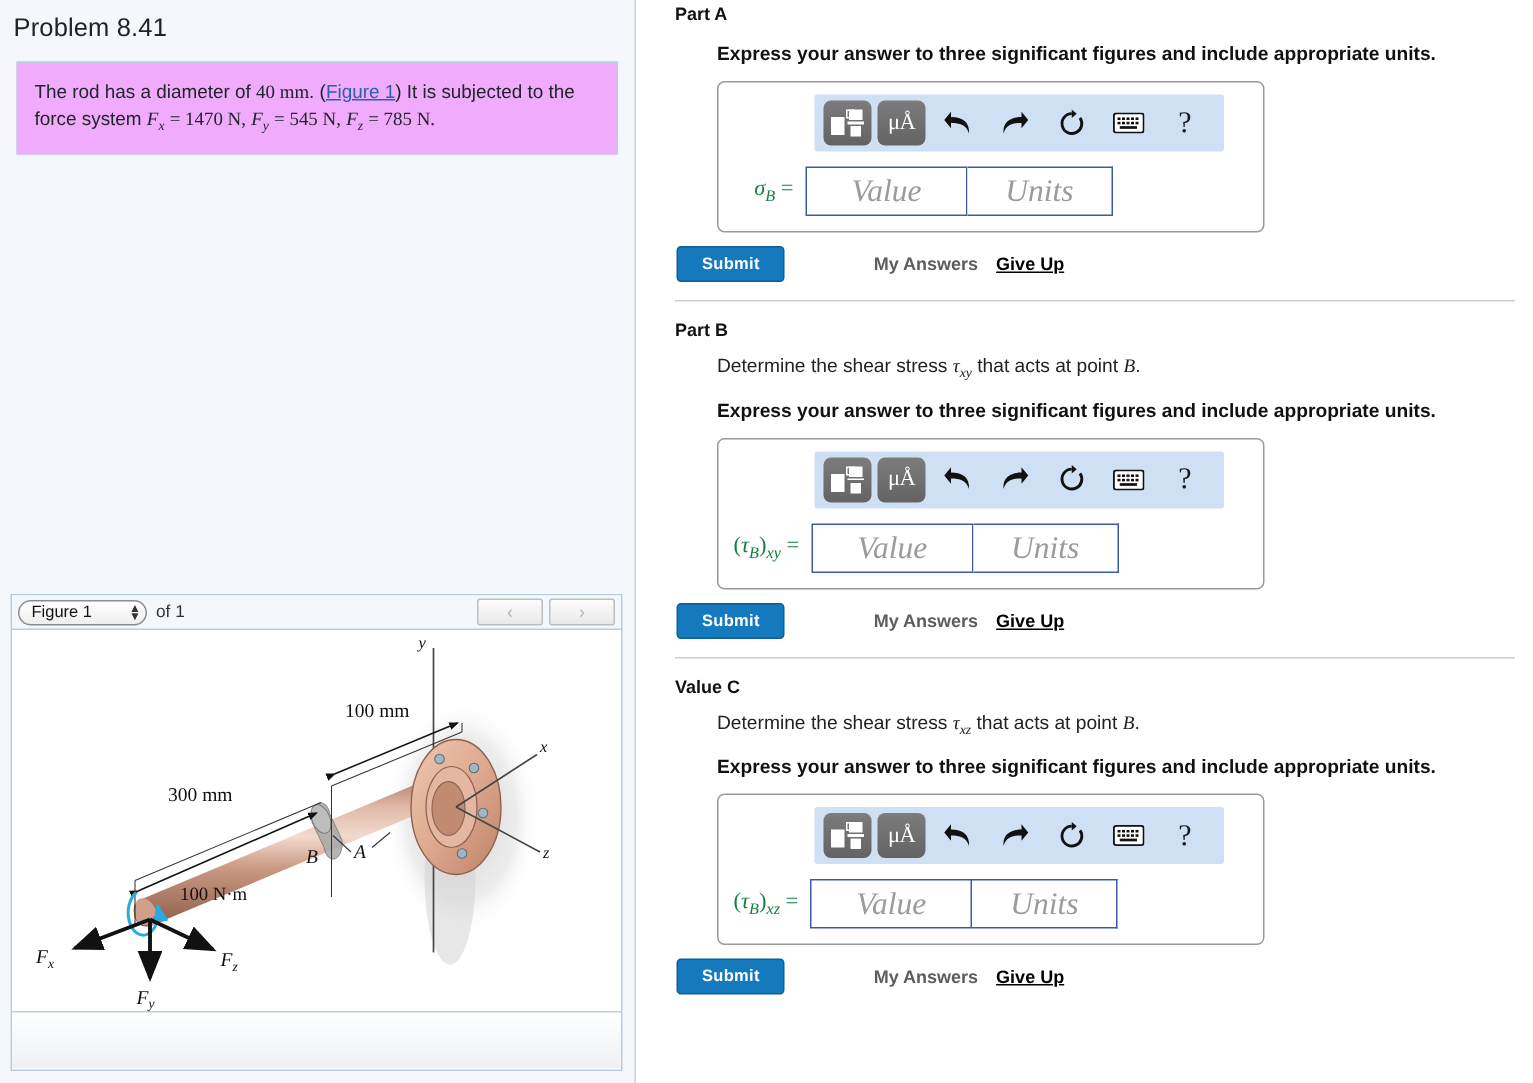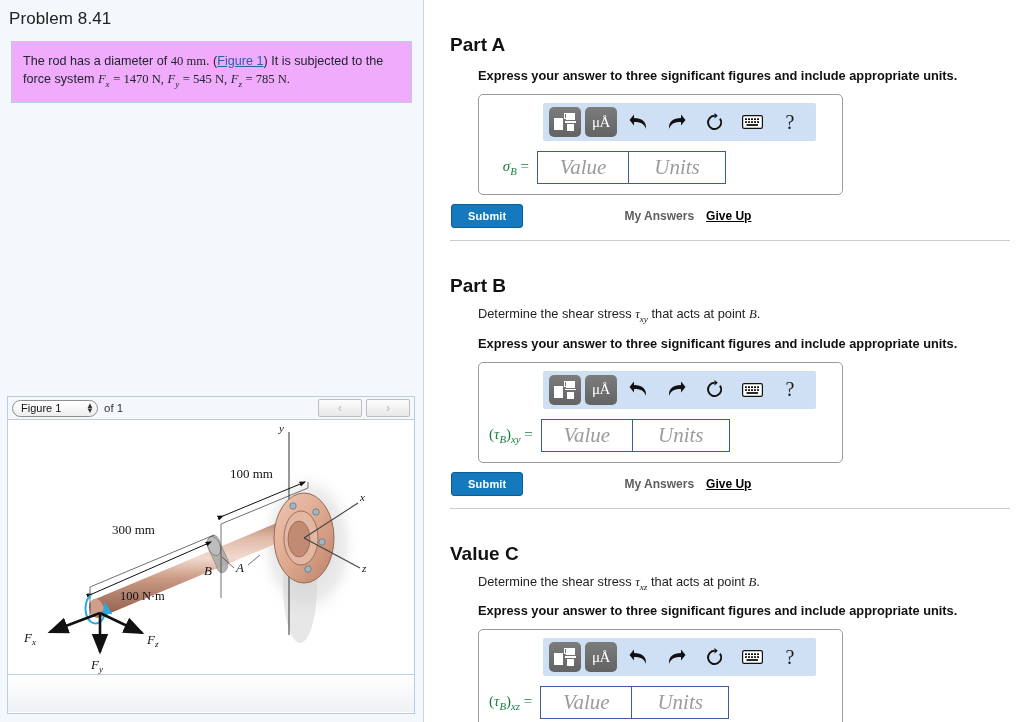--- a/index.html
+++ b/index.html
@@ -79,23 +79,22 @@
 
   
   .right-panel {
     position: absolute; left: 425px; top: 0;
     width: 597px; height: 722px;
     background: #ffffff;
     padding: 0 0 0 25px;
   }
   .part { position: relative; }
   .part-head {
-    font-size: 19px; font-weight: bold; color: #111;
+    font-size: 12px; font-weight: bold; color: #111;
     padding-top: 2px;
-    margin-top: 32px;
   }
   .part-sep { border-top: 1px solid #cccccc; margin: 12px 12px 0 0; }
   .q-text { font-size: 12.8px; color: #222; margin: 9px 0 0 28px; }
   .q-bold { font-size: 12.8px; color: #111; font-weight: bold; margin: 12px 0 0 28px; }
 
   .ans-box {
     margin: 11px 0 0 28px;
     width: 365px;
     border: 1px solid #9a9a9a; border-radius: 5px;
     background: #ffffff;
@@ -133,30 +132,30 @@
   .ans-label {
     font-family: "Liberation Serif", serif; font-size: 15px; color:#15803d;
     min-width: 48px; text-align: right; padding-right: 8px; white-space: nowrap;
   }
   .ans-in {
     height: 33px; border: 1px solid #3b5da0; background:#fff;
     display:flex; align-items:center; justify-content:center;
     font-family: "Liberation Serif", serif; font-style: italic;
     font-size: 21px; color: #9b9b9b; cursor: text;
   }
-  .ans-in.val { width: 92px; }
+  .ans-in.val { width: 108px; }
   .ans-in.unit { width: 97px; border-left: none; }
 
   .submit-row { display:flex; align-items:center; margin: 9px 0 0 1px; }
   .submit-btn {
     background: #1479bd; border: 1px solid #0f5e93; border-radius: 3px;
     color:#fff; font-size: 11px; font-weight: bold;
     padding: 5px 16px; cursor: pointer; letter-spacing: .2px;
   }
-  .my-answers { font-size: 12px; font-weight: bold; color: #5d5d5d; margin-left: 101px; cursor: pointer; }
+  .my-answers { font-size: 12px; font-weight: bold; color: #5d5d5d; margin-left: 59px; cursor: pointer; }
   .give-up { font-size: 12px; font-weight: bold; color: #000000; text-decoration: underline; margin-left: 12px; cursor: pointer; }
 </style>
 </head>
 <body>
 
 <div class="page">
 
   <div class="left-panel">
 
     <div class="problem-title">Problem 8.41</div>

